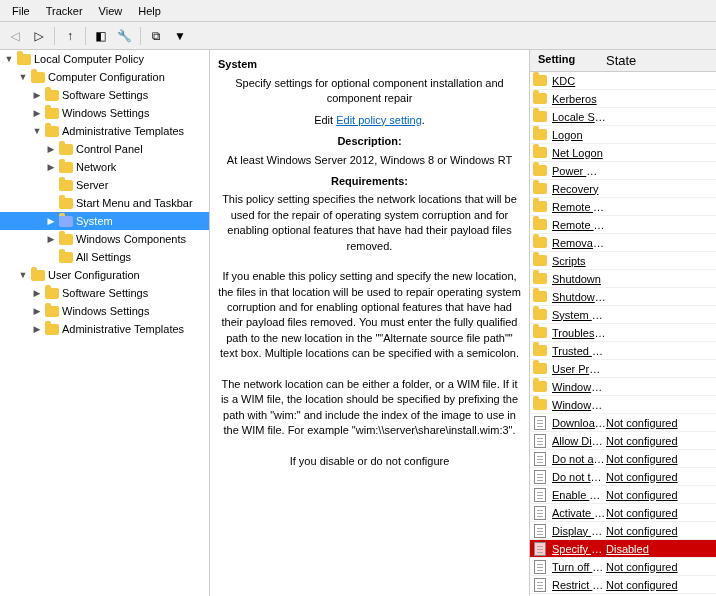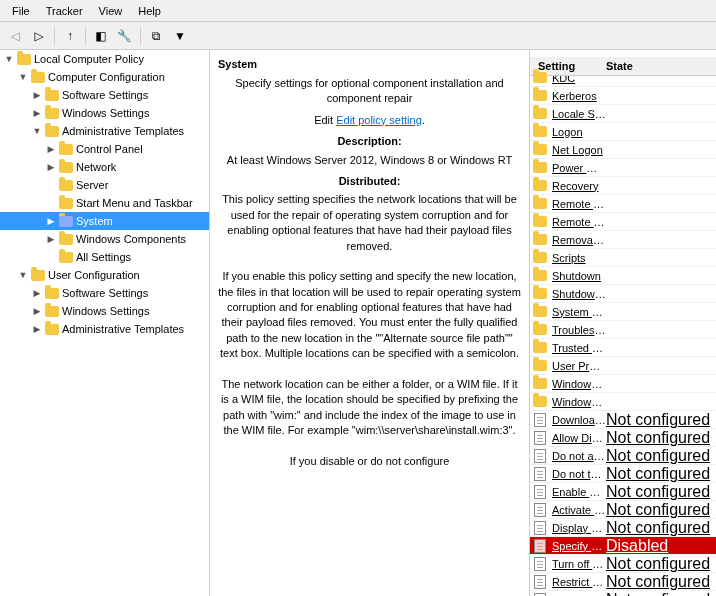--- a/index.html
+++ b/index.html
@@ -165,34 +165,34 @@
       overflow-y: auto;
       overflow-x: hidden;
     }
 
     .settings-header {
       display: flex;
       border-bottom: 1px solid #ccc;
       padding: 2px 4px;
       background: #f0f0f0;
       position: sticky;
-      top: 7px;
+      top: 0;
     }
 
     .settings-col-setting {
       flex: 1;
       font-weight: bold;
       font-size: 11px;
       padding: 1px 4px;
     }
 
     .settings-col-state {
       width: 110px;
-      font-weight: bold;
-      font-size: 11px;
+      font-weight: normal;
+      font-size: 13px;
       padding: 1px 4px;
     }
 
     .settings-row {
       display: flex;
       align-items: center;
       height: 18px;
       border-bottom: 1px solid #f0f0f0;
       cursor: pointer;
       text-decoration: underline;
@@ -211,21 +211,21 @@
       flex: 1;
       font-size: 11px;
       overflow: hidden;
       text-overflow: ellipsis;
       white-space: nowrap;
       padding-left: 2px;
     }
 
     .row-state {
       width: 110px;
-      font-size: 16px;
+      font-size: 11px;
       padding-right: 4px;
       white-space: nowrap;
     }
 
     
     ::-webkit-scrollbar { width: 12px; }
     ::-webkit-scrollbar-track { background: #f0f0f0; }
     ::-webkit-scrollbar-thumb { background: #c0c0c0; border: 1px solid #a0a0a0; }
   </style>
 </head>
@@ -390,21 +390,21 @@
     <div style="display: flex; flex-direction: column; width: 320px; min-width: 320px; border-right: 1px solid #ccc;">
       <div class="desc-panel" style="flex: 1; overflow-y: auto;">
         <h3>System</h3>
         <p>Specify settings for optional component installation and component repair</p>
         <p>Edit <span class="policy-link">Edit policy setting</span>.</p>
         <div>
           <p class="section-title">Description:</p>
           <p>At least Windows Server 2012, Windows 8 or Windows RT</p>
         </div>
         <div>
-          <p class="section-title">Distributed:</p>
+          <p class="section-title">Requirements:</p>
           <p style="white-space: pre-line;">This policy setting specifies the network locations that will be used for the repair of operating system corruption and for enabling optional features that have had their payload files removed.
 
 If you enable this policy setting and specify the new location, the files in that location will be used to repair operating system corruption and for enabling optional features that have had their payload files removed. You must enter the fully qualified path to the new location in the ""Alternate source file path"" text box. Multiple locations can be specified with a semicolon.
 
 The network location can be either a folder, or a WIM file. If it is a WIM file, the location should be specified by prefixing the path with "wim:" and include the index of the image to use in the WIM file. For example "wim:\\server\share\install.wim:3".
 
 If you disable or do not configure</p>
         </div>
       </div>
 

